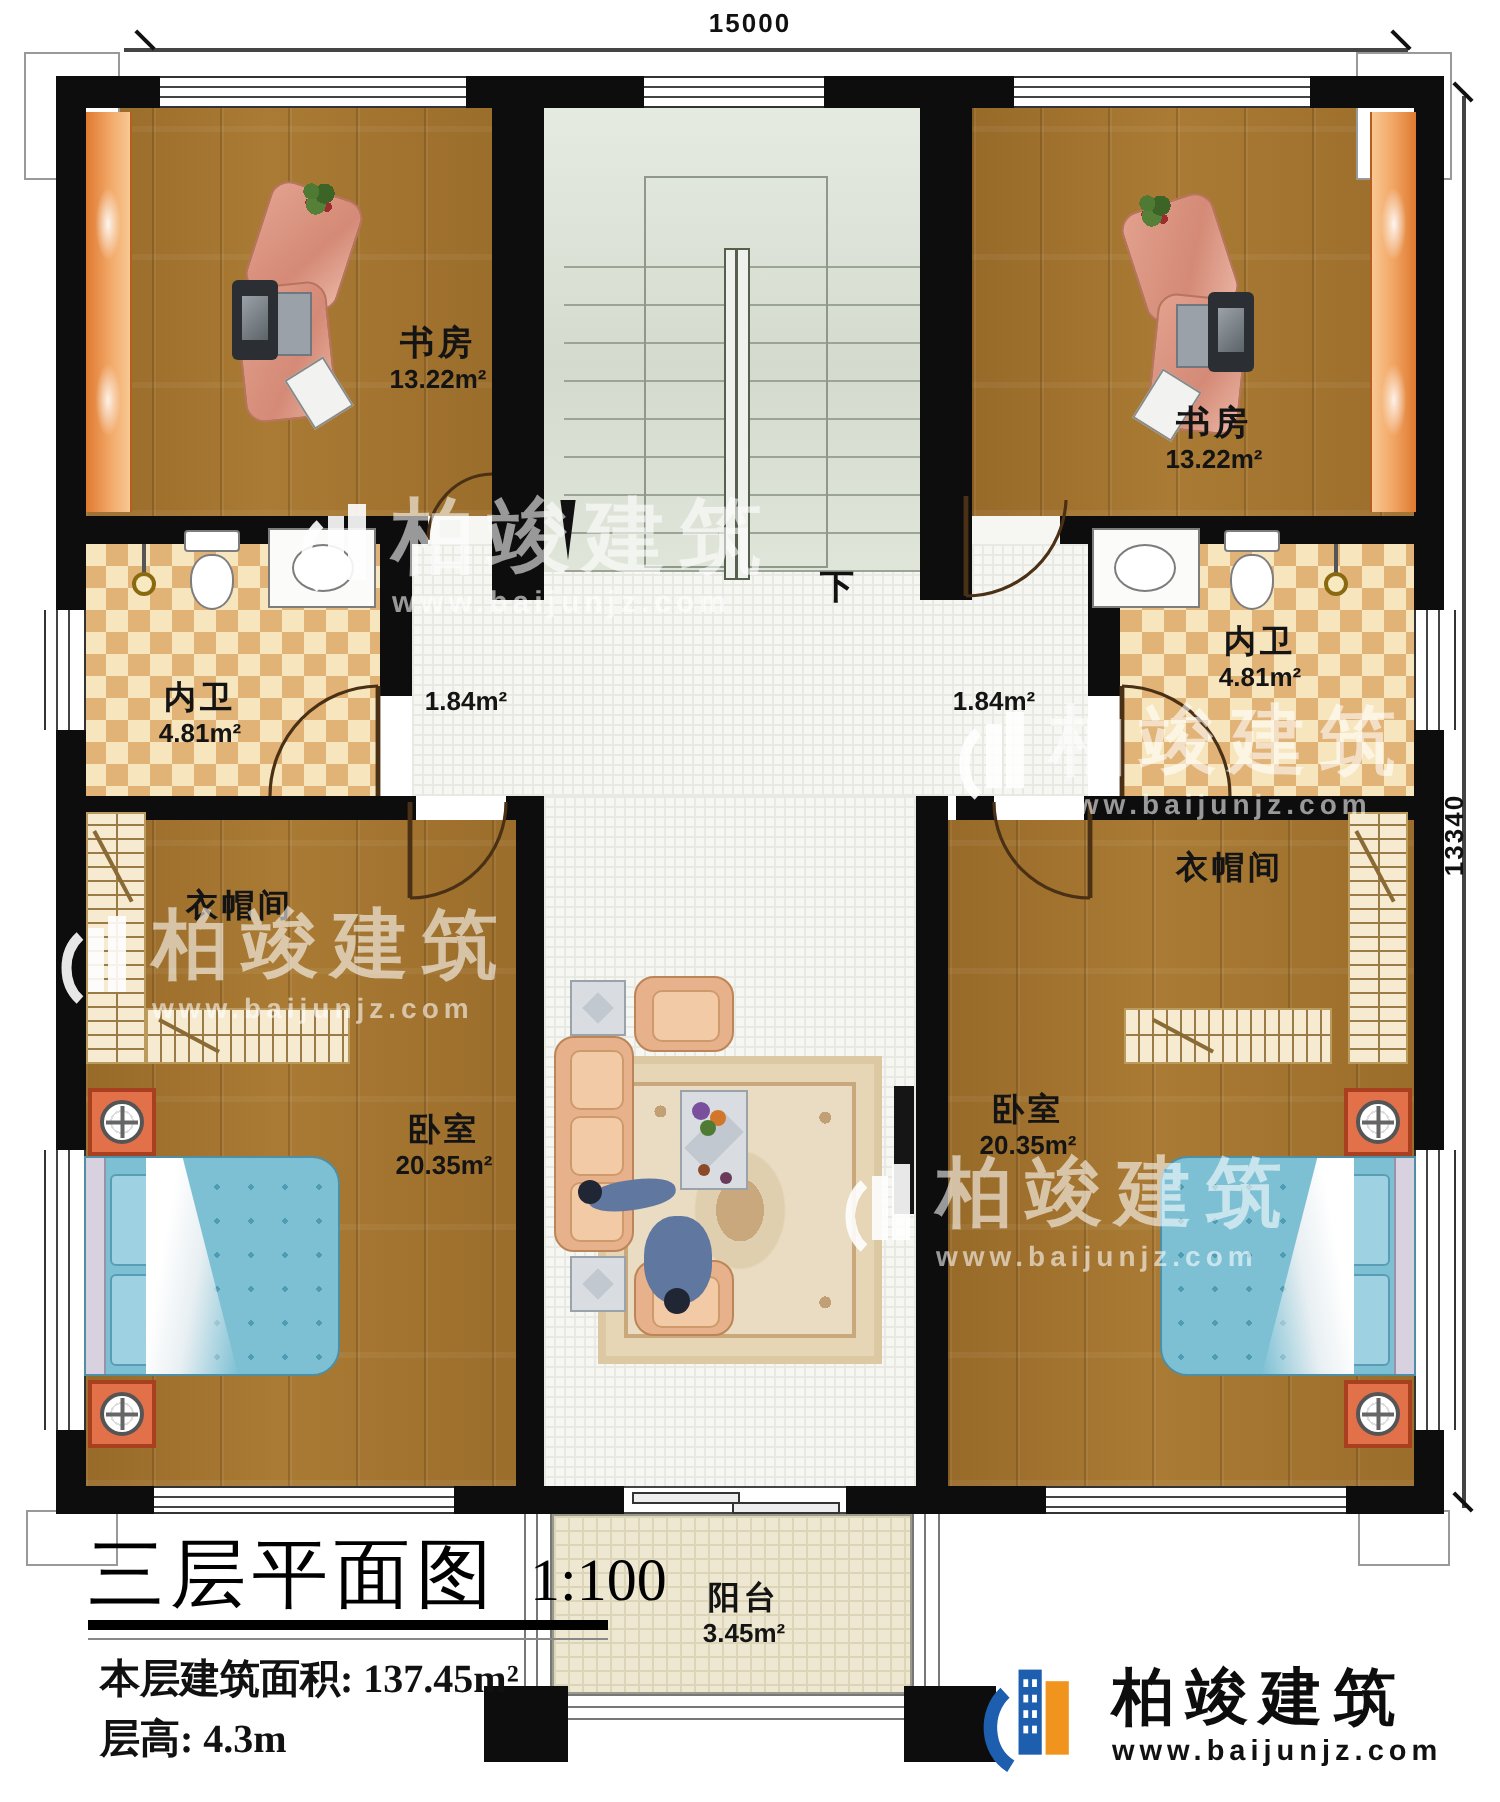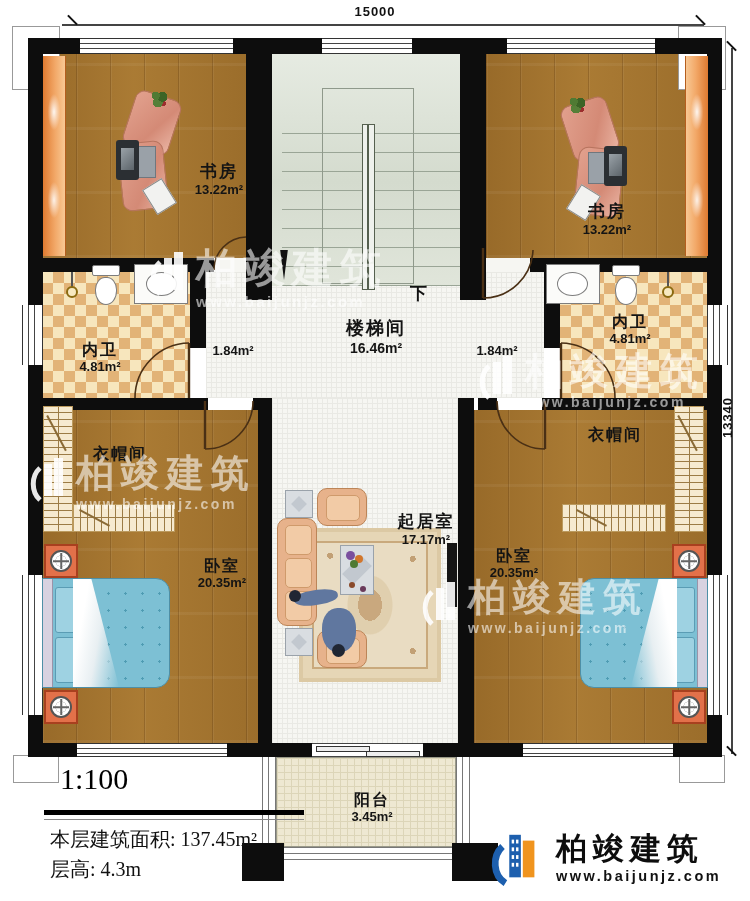--- a/index.html
+++ b/index.html
@@ -100,21 +100,21 @@
   .wm svg{opacity:.9;}
   
   .dimline{background:#444;z-index:5;}
   .tick{position:absolute;width:13px;height:2px;background:#111;transform:rotate(45deg);z-index:6;}
   .dimtext{position:absolute;font-size:13px;font-weight:700;color:#111;z-index:6;letter-spacing:1px;text-align:center;}
   .bracket{position:absolute;border:1px solid #999;background:#fff;z-index:1;}
   
   .tb{position:absolute;z-index:30;color:#000;}
   .t1{font-family:"Liberation Serif",serif;font-size:38px;letter-spacing:3px;}
   .t2{font-family:"Liberation Serif",serif;font-size:30px;margin-left:16px;}
-  .tline{font-family:"Liberation Serif",serif;font-size:20px;color:#111;}
+  .tline{font-family:"Liberation Serif",serif;font-size:20px;color:#111;font-weight:bold;}
   .logo{position:absolute;z-index:30;display:flex;align-items:center;gap:10px;}
   .logo .b{font-size:31px;font-weight:700;letter-spacing:6px;color:#0d0d0d;white-space:nowrap;line-height:1;}
   .logo .u{font-size:14.5px;font-weight:700;letter-spacing:2.5px;color:#111;margin-top:4px;white-space:nowrap;}
 </style>
 </head>
 <body>
 
 <div id="canvas">
 
   <div class="bracket" style="left:12px;top:26px;width:46px;height:62px;"></div>
@@ -312,24 +312,20 @@
   <div class="abs wall" style="left:452px;top:843px;width:46px;height:38px;"></div>
 
   <div class="lbl" style="left:190px;top:162px;width:58px;">
     <span class="nm">书房</span>
     <span class="ar">13.22m²</span>
   </div>
   <div class="lbl" style="left:576px;top:202px;width:62px;">
     <span class="nm">书房</span>
     <span class="ar">13.22m²</span>
   </div>
-  <div class="lbl" style="left:330px;top:318px;width:92px;">
-    <span class="nm" style="font-size:18px;">楼梯间</span>
-    <span class="ar" style="font-size:14px;">16.46m²</span>
-  </div>
   <div class="small-ar" style="left:204px;top:343px;width:58px;">1.84m²</div>
   <div class="small-ar" style="left:468px;top:343px;width:58px;">1.84m²</div>
   <div class="lbl" style="left:68px;top:340px;width:64px;">
     <span class="nm" style="font-size:16px;">内卫</span>
     <span class="ar">4.81m²</span>
   </div>
   <div class="lbl" style="left:598px;top:312px;width:64px;">
     <span class="nm" style="font-size:16px;">内卫</span>
     <span class="ar">4.81m²</span>
   </div>
@@ -339,24 +335,20 @@
   <div class="lbl" style="left:575px;top:425px;width:80px;">
     <span class="nm" style="font-size:16px;">衣帽间</span>
   </div>
   <div class="lbl" style="left:192px;top:556px;width:60px;">
     <span class="nm" style="font-size:16px;">卧室</span>
     <span class="ar">20.35m²</span>
   </div>
   <div class="lbl" style="left:482px;top:546px;width:64px;">
     <span class="nm" style="font-size:16px;">卧室</span>
     <span class="ar">20.35m²</span>
-  </div>
-  <div class="lbl" style="left:382px;top:512px;width:88px;">
-    <span class="nm">起居室</span>
-    <span class="ar">17.17m²</span>
   </div>
   <div class="lbl" style="left:338px;top:790px;width:68px;">
     <span class="nm" style="font-size:16px;">阳台</span>
     <span class="ar">3.45m²</span>
   </div>
 
   <div class="wm" style="left:148px;top:248px;">
     <svg width="40" height="52" viewBox="0 0 40 52">
         <path d="M12,46 C3,38 3,22 12,14" stroke="#fff" stroke-width="5" fill="none"></path>
         <rect x="16" y="10" width="8" height="32" fill="#fff"></rect>
@@ -404,20 +396,21 @@
   <div class="dimtext" style="left:340px;top:4px;width:70px;">15000</div>
   <div class="abs dimline" style="left:62px;top:24px;width:642px;height:1.5px;"></div>
   <div class="tick" style="left:66px;top:19px;"></div>
   <div class="tick" style="left:694px;top:19px;"></div>
   <div class="abs dimline" style="left:731px;top:48px;width:1.5px;height:706px;"></div>
   <div class="tick" style="left:725px;top:45px;"></div>
   <div class="tick" style="left:725px;top:750px;"></div>
   <div class="dimtext" style="left:697px;top:410px;width:60px;transform:rotate(-90deg);">13340</div>
 
   <div class="tb" style="left:44px;top:762px;display:flex;align-items:baseline;">
+    <span class="t1">三层平面图</span>
     <span class="t2">1:100</span>
   </div>
   <div class="abs" style="left:44px;top:810px;width:260px;height:5px;background:#000;z-index:30;"></div>
   <div class="abs" style="left:44px;top:819px;width:260px;height:1px;background:#888;z-index:30;"></div>
   <div class="tb tline" style="left:50px;top:826px;">
     <span>本层建筑面积:</span>
     <span>137.45m²</span>
   </div>
   <div class="tb tline" style="left:50px;top:856px;">
     <span>层高:</span>

